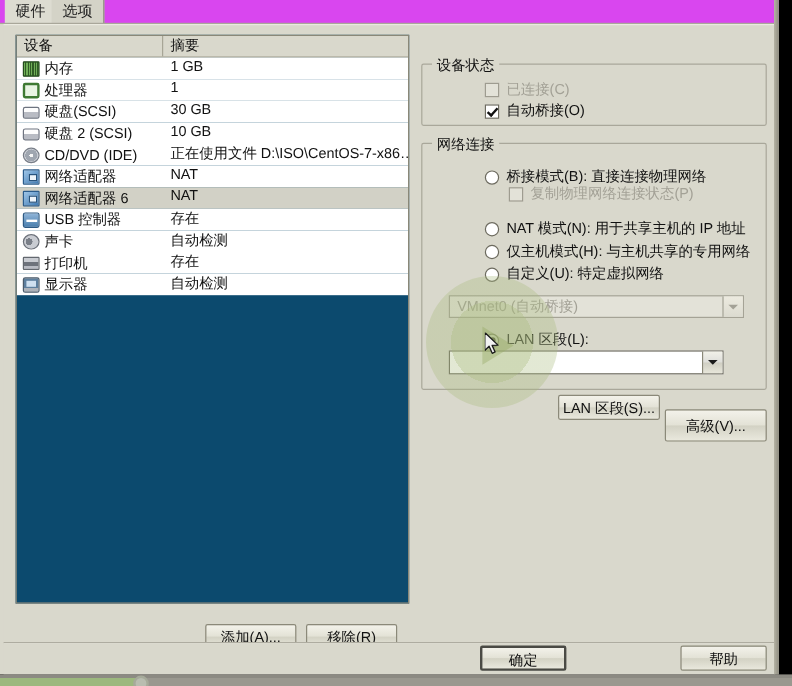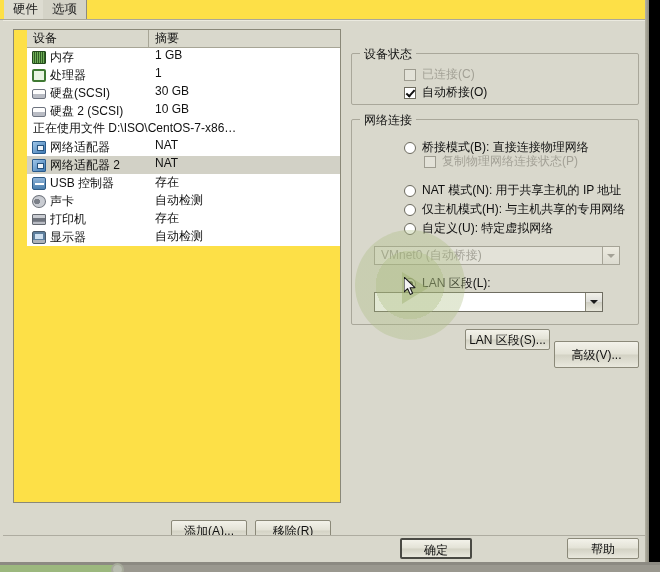--- a/index.html
+++ b/index.html
@@ -42,21 +42,21 @@
     background: linear-gradient(to right, #b5b3a4, #8e8c80);
   }
 
   
   .tabstrip {
     position: absolute;
     left: 0;
     top: 0;
     width: 649px;
     height: 20px;
-    background: #fde047;
+    background: #d946ef;
   }
   .tab {
     position: absolute;
     top: 0;
     height: 20px;
     line-height: 19px;
     padding: 0 9px;
     font-size: 12.5px;
     box-sizing: border-box;
     color: #1a1a1a;
@@ -95,25 +95,24 @@
     box-sizing: border-box;
   }
 
   
   .devlist {
     position: absolute;
     left: 10px;
     top: 8px;
     width: 328px;
     height: 474px;
-    background: #fde047;
+    background: #0c4a6e;
     border: 1px solid #8a8878;
     box-sizing: border-box;
     overflow: hidden;
-    padding-left: 13px;
   }
   .devlist-header {
     display: flex;
     height: 18px;
     background: #d9d8cc;
     border-bottom: 1px solid #a7a596;
     box-sizing: border-box;
   }
   .devlist-header .hcell {
     font-size: 12px;
@@ -626,35 +625,39 @@
 
         <div class="devrow">
           <div class="dcell1">
             <span class="devicon ic-disk"></span>
             <span class="dlabel">硬盘 2 (SCSI)</span>
           </div>
           <div class="dcell2">10 GB</div>
         </div>
 
         <div class="devrow">
+          <div class="dcell1">
+            <span class="devicon ic-cd"></span>
+            <span class="dlabel">CD/DVD (IDE)</span>
+          </div>
           <div class="dcell2">正在使用文件 D:\ISO\CentOS-7-x86…</div>
         </div>
 
         <div class="devrow">
           <div class="dcell1">
             <span class="devicon ic-net"></span>
             <span class="dlabel">网络适配器</span>
           </div>
           <div class="dcell2">NAT</div>
         </div>
 
         <div class="devrow selected">
           <div class="dcell1">
             <span class="devicon ic-net"></span>
-            <span class="dlabel">网络适配器 2</span>
+            <span class="dlabel">网络适配器 6</span>
           </div>
           <div class="dcell2">NAT</div>
         </div>
 
         <div class="devrow">
           <div class="dcell1">
             <span class="devicon ic-usb"></span>
             <span class="dlabel">USB 控制器</span>
           </div>
           <div class="dcell2">存在</div>

